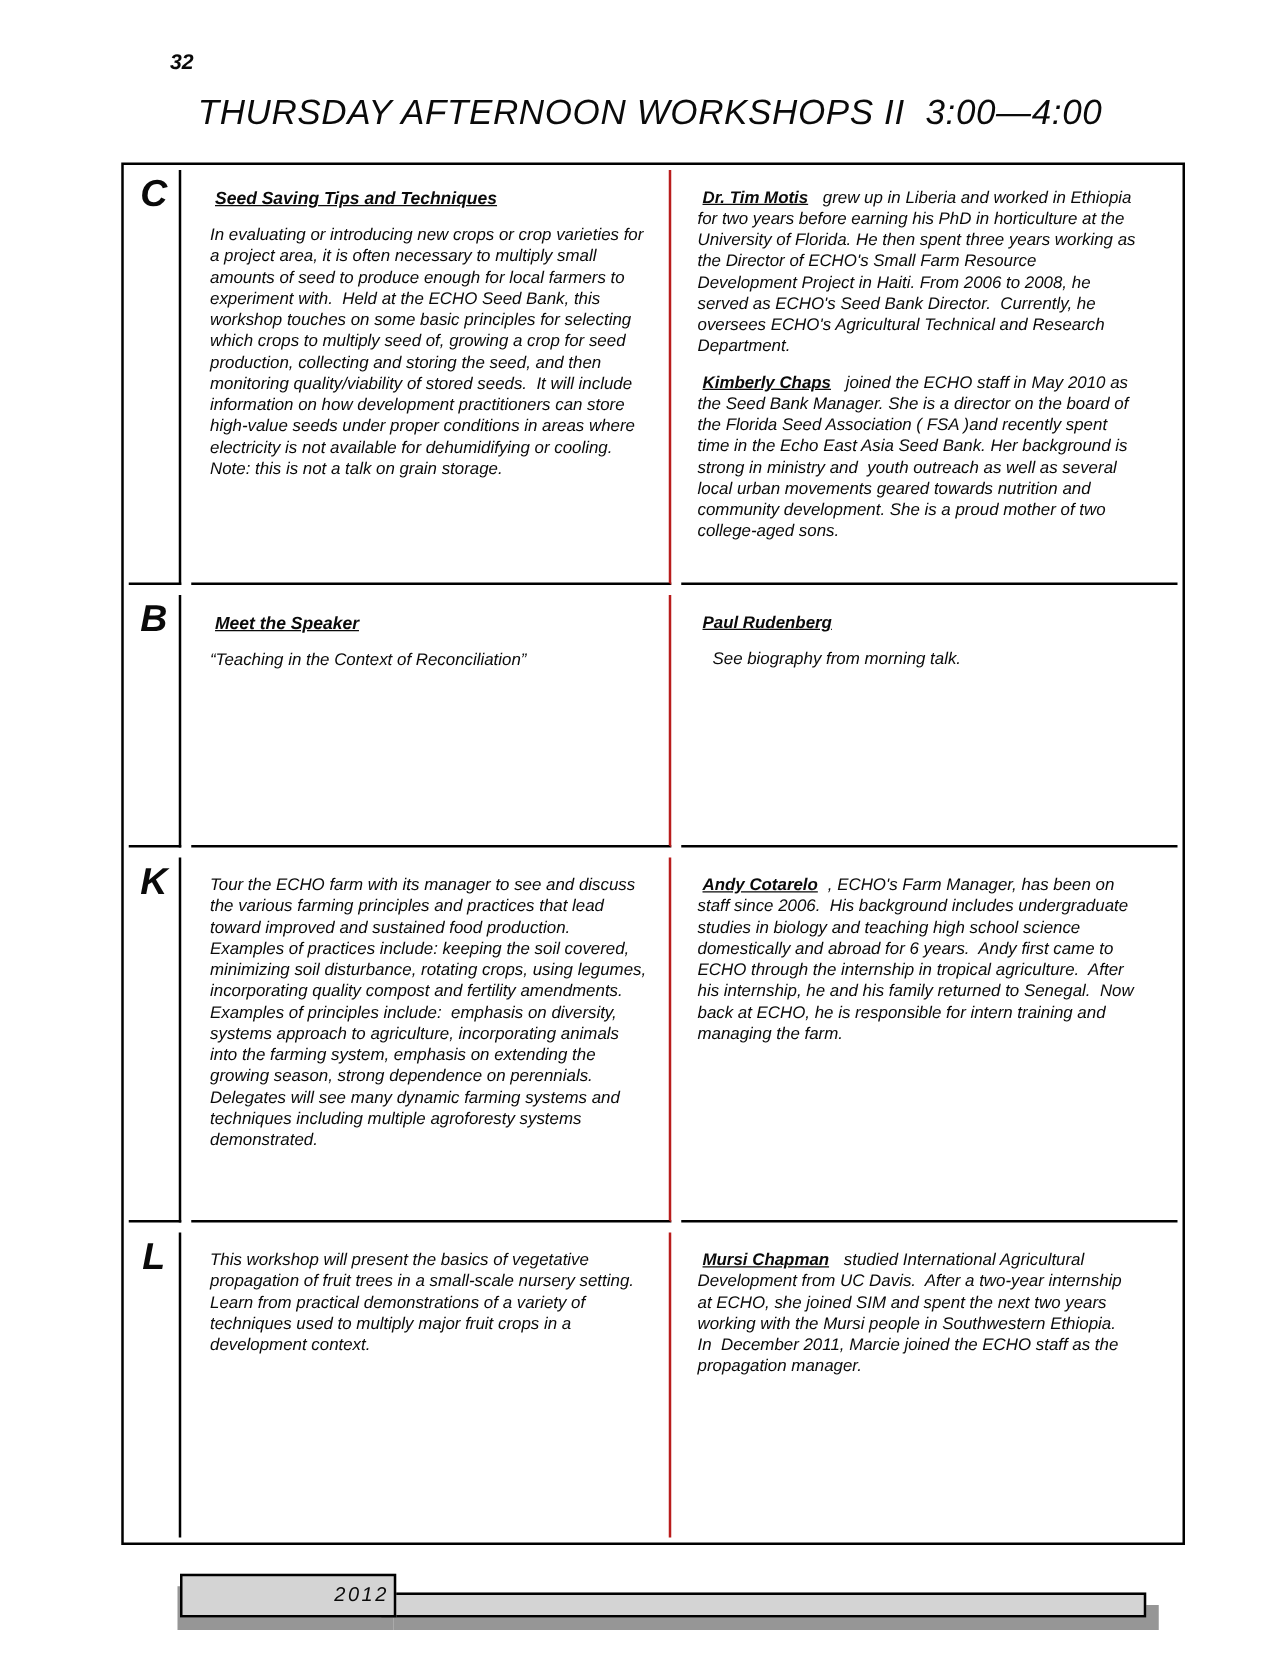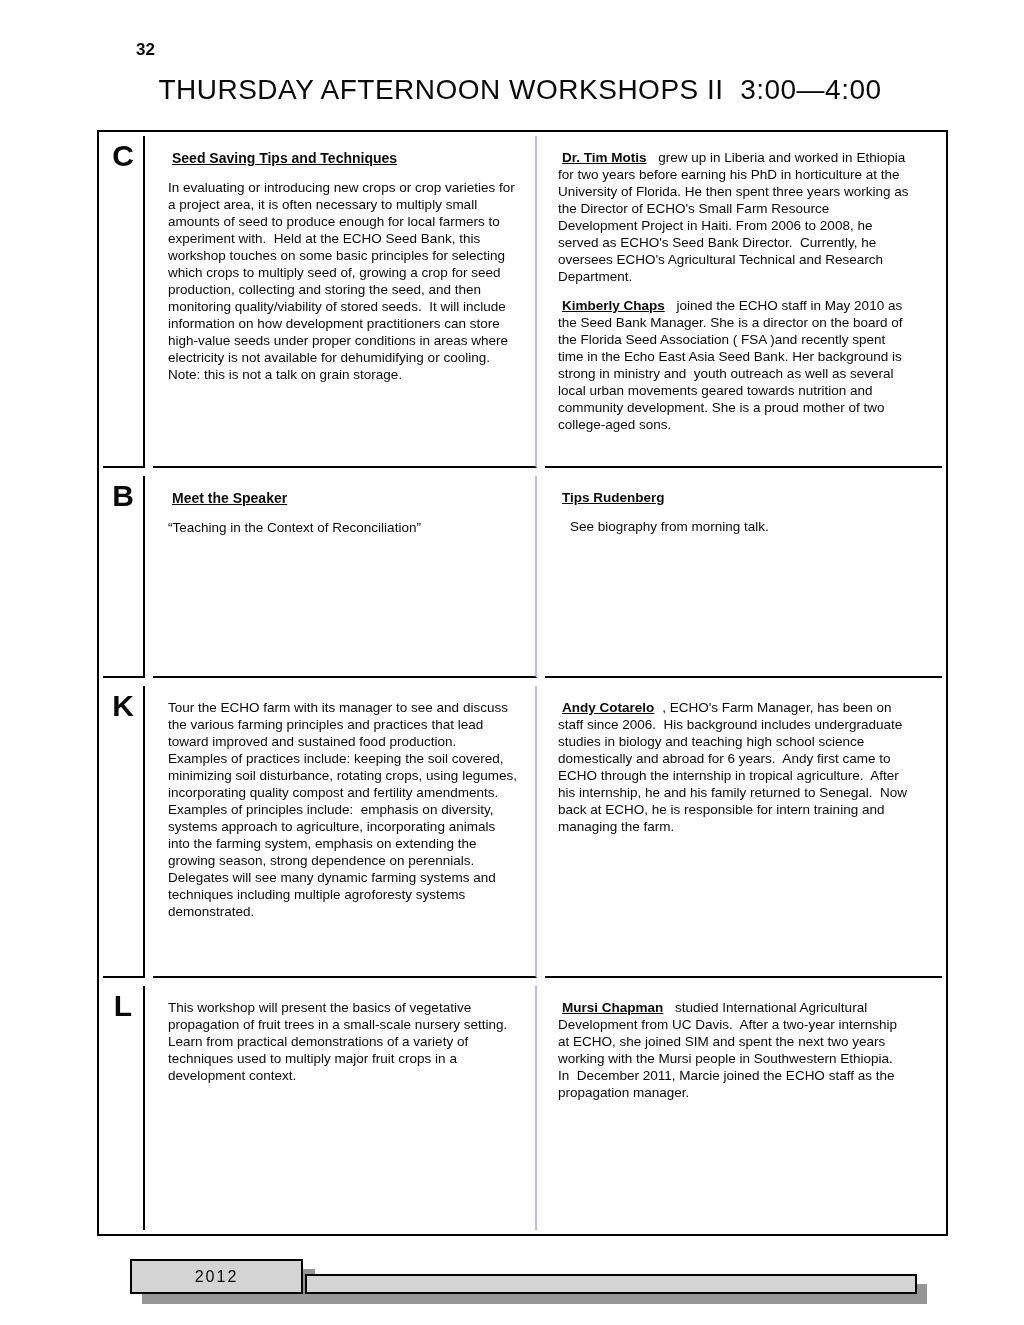--- a/index.html
+++ b/index.html
@@ -1,15 +1,15 @@
 <!DOCTYPE html>
 <html><head>
 <meta charset="utf-8">
 <style>
-  * { margin:4px; padding:0; box-sizing:border-box; }
+  * { margin:4px; padding:0; box-sizing:border-box;font-style:italic; }
   html,body { background:#ffffff; }
   body {
     width:1024px; height:1325px; position:relative;
     font-family:"Liberation Sans", sans-serif;
     color:#0a0a0a; overflow:hidden;
   }
   .page-number {
     position:absolute; left:124px; top:28px;
     font-size:17px; font-weight:bold;
   }
@@ -25,21 +25,21 @@
     grid-template-columns:50px 392px 1fr;
     grid-template-rows:340px 210px 300px 1fr;
   }
   .trow { display:contents; }
   .cell { overflow:hidden; }
   .cell-letter {
     border-right:2px solid #000;
     text-align:center; padding-top:3px;
     font-size:30px; font-weight:bold;
   }
-  .cell-desc { border-right:2px solid #c4b5fd; padding:9px 12px 0 11px; }
+  .cell-desc { border-right:2px solid #b91c1c; padding:9px 12px 0 11px; }
   .cell-bio  { padding:9px 28px 0 9px; }
   .rb .cell { border-bottom:2px solid #000; }   
   .ws-title {
     font-size:14px; font-weight:bold; line-height:18px;
     margin-bottom:12px;
   }
   .u { text-decoration:underline; }
   .txt {
     font-size:13.5px; line-height:17px;
     white-space:pre-wrap;
@@ -53,23 +53,23 @@
   }
   .bar-shadow {
     position:absolute; left:303px; top:1272px; width:612px; height:20px;
     background:#969696; z-index:1;
   }
   .year-bar {
     position:absolute; left:293px; top:1262px; width:612px; height:20px;
     background:#d4d4d4; border:2px solid #000; z-index:2;
   }
   .year-tab {
-    position:absolute; left:118px; top:1247px; width:173px; height:35px;
+    position:absolute; left:132px; top:1247px; width:173px; height:35px;
     background:#d4d4d4; border:2px solid #000; z-index:3;
-    display:flex; align-items:center; justify-content:center;
+    display:flex; align-items:center; justify-content:flex-end;
     font-size:16px; letter-spacing:2px;
   }
 </style>
 </head>
 <body>
 
 <div class="page-number">32</div>
 
 <h1 class="page-title">THURSDAY AFTERNOON WORKSHOPS II  3:00—4:00</h1>
 
@@ -87,21 +87,21 @@
     </div>
   </div>
 
   <div class="trow rb">
     <div class="cell cell-letter">B</div>
     <div class="cell cell-desc">
       <div class="ws-title"><span class="u">Meet the Speaker</span><span></span></div>
       <p class="txt">“Teaching in the Context of Reconciliation”</p>
     </div>
     <div class="cell cell-bio">
-      <p class="txt bio-para"><span class="bio-name">Tips Rudenberg</span><span></span></p>
+      <p class="txt bio-para"><span class="bio-name">Paul Rudenberg</span><span></span></p>
       <p class="txt bio-para"><span class="bio-name"></span><span>See biography from morning talk.</span></p>
     </div>
   </div>
 
   <div class="trow rb">
     <div class="cell cell-letter">K</div>
     <div class="cell cell-desc">
       <p class="txt">Tour the ECHO farm with its manager to see and discuss the various farming principles and practices that lead toward improved and sustained food production. Examples of practices include: keeping the soil covered, minimizing soil disturbance, rotating crops, using legumes, incorporating quality compost and fertility amendments.  Examples of principles include:  emphasis on diversity, systems approach to agriculture, incorporating animals into the farming system, emphasis on extending the growing season, strong dependence on perennials.  Delegates will see many dynamic farming systems and techniques including multiple agroforesty systems demonstrated.</p>
     </div>
     <div class="cell cell-bio">

